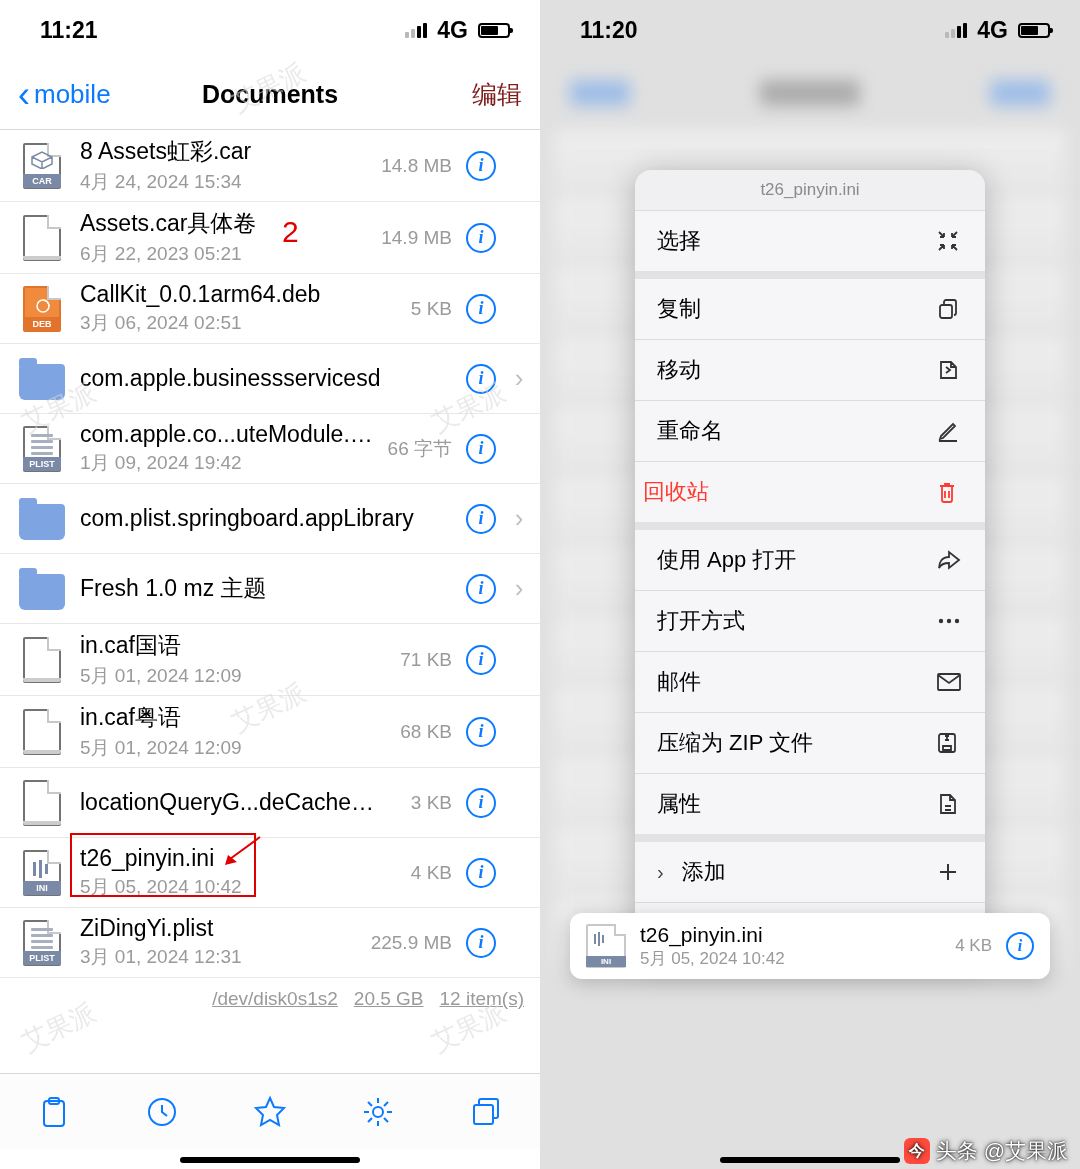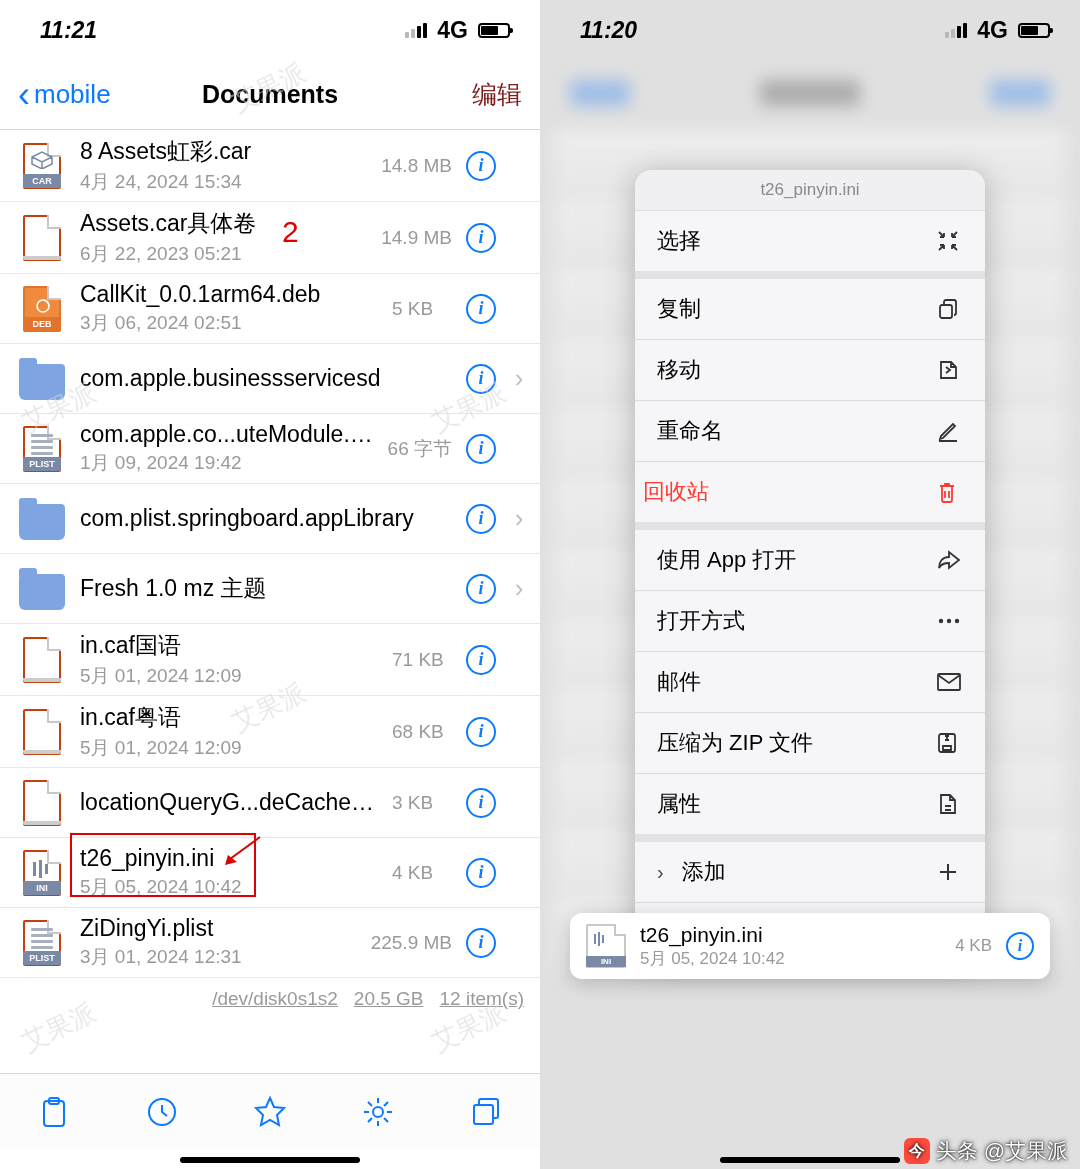--- a/index.html
+++ b/index.html
@@ -2,60 +2,60 @@
 <html><head>
 <meta charset="utf-8">
 <style>
 * { margin: 0; padding: 0; box-sizing: border-box; font-family: -apple-system, "Helvetica Neue", Arial, sans-serif; }
 body { display: flex; width: 1080px; height: 1169px; background: #f8f8f8; overflow: hidden; position: relative; }
 .screen { width: 540px; height: 100%; background: #fff; position: relative; overflow: hidden; }
 .screen.right { background: #e0e0e0; }
 
 
 .statusbar { height: 60px; display: flex; align-items: center; justify-content: space-between; padding: 0 30px 0 40px; font-size: 23px; font-weight: 600; }
-.statusbar .time { letter-spacing: 0; font-style: italic; }
+.statusbar .time { letter-spacing: 0; }
 .statusbar .right-group { display: flex; align-items: center; gap: 6px; font-weight: 600; }
 .sig { display: flex; align-items: flex-end; gap: 2px; margin-right: 4px; }
 .sig span { width: 4px; background: #b9b9b9; border-radius: 1px; }
 .sig span:nth-child(1){height:6px;} .sig span:nth-child(2){height:9px;} .sig span:nth-child(3){height:12px;background:#000;} .sig span:nth-child(4){height:15px;background:#000;}
 .battery { width: 32px; height: 15px; border: 2px solid #000; border-radius: 4px; position: relative; margin-left: 4px; }
 .battery::after { content: ""; position: absolute; right: -5px; top: 3px; width: 3px; height: 5px; background: #000; border-radius: 0 2px 2px 0; }
 .battery .level { position: absolute; left: 1px; top: 1px; bottom: 1px; width: 60%; background: #000; border-radius: 1px; }
 
 
 .navbar { height: 70px; display: flex; align-items: center; justify-content: space-between; padding: 0 18px; border-bottom: 1px solid #d8d8d8; }
 .navbar .back { color: #0b7aff; font-size: 26px; display: flex; align-items: center; gap: 4px; }
 .navbar .back .chev { font-size: 36px; font-weight: 300; }
 .navbar .title { font-size: 25px; font-weight: 700; color: #000; position: absolute; left: 50%; transform: translateX(-50%); }
 .navbar .edit { color: #7f1d1d; font-size: 25px; }
 
 
 .filelist { display: flex; flex-direction: column; }
 .row { display: flex; align-items: center; min-height: 70px; border-bottom: 1px solid #e8e8e8; padding: 6px 12px 6px 18px; gap: 14px; position: relative; }
 .row .icon { width: 48px; height: 48px; flex-shrink: 0; display: flex; align-items: center; justify-content: center; }
-.row .fileicon { width: 38px; height: 46px; background: #fff; border: 2px solid #c2410c; border-radius: 2px; position: relative; }
+.row .fileicon { width: 38px; height: 46px; background: #fff; border: 2px solid #737373; border-radius: 2px; position: relative; }
 .row .fileicon::before { content: ""; position: absolute; top: -2px; right: -2px; width: 12px; height: 12px; background: #fff; border-left: 2px solid #c8c8c8; border-bottom: 2px solid #c8c8c8; }
 .row .fileicon .ext { position: absolute; bottom: -1px; left: -2px; right: -2px; font-size: 9px; text-align: center; color: #fff; padding: 2px 0; border-radius: 0 0 2px 2px; font-weight: 700; }
 .row .fileicon.car .ext { background: #7a8aa6; }
 .row .fileicon.deb { border-color: #e2732d; background: #f08a3c; }
 .row .fileicon.deb .ext { background: #e2732d; }
 .row .fileicon.plist .ext { background: #7a8aa6; }
 .row .fileicon.ini .ext { background: #7a8aa6; }
 .row .folder { width: 46px; height: 36px; background: #7ea5e2; border-radius: 4px 4px 6px 6px; position: relative; margin-top: 6px; }
 .row .folder::before { content: ""; position: absolute; top: -6px; left: 0; width: 18px; height: 8px; background: #7ea5e2; border-radius: 3px 3px 0 0; }
 .row .plistbody { position:absolute; top:6px; left:6px; right:6px; display:flex; flex-direction:column; gap:3px; }
 .row .plistbody span { height:3px; background:#a8b0c0; border-radius:1px; }
 .row .inibody { position:absolute; top:8px; left:8px; display:flex; gap:3px; }
 .row .inibody span { width:3px; height:18px; background:#7a8aa6; }
 .row .inibody span:nth-child(1){height:14px;margin-top:2px;}
 .row .inibody span:nth-child(3){height:10px;margin-top:4px;}
 .row .text { flex: 1; display: flex; flex-direction: column; justify-content: center; min-width: 0; }
 .row .name { font-size: 23px; color: #000; white-space: nowrap; overflow: hidden; text-overflow: ellipsis; }
 .row .sub { font-size: 19px; color: #9a9a9a; margin-top: 2px; }
-.row .size { font-size: 19px; color: #9a9a9a; flex-shrink: 0; text-align: left; min-width: 60px; }
+.row .size { font-size: 19px; color: #9a9a9a; flex-shrink: 0; text-align: right; min-width: 60px; }
 .row .info { width: 30px; height: 30px; border: 2px solid #0b7aff; border-radius: 50%; color: #0b7aff; display: flex; align-items: center; justify-content: center; font-size: 18px; font-weight: 700; font-style: italic; font-family: Georgia, serif; flex-shrink: 0; }
 .row .chev-r { color: #bfbfbf; font-size: 26px; flex-shrink: 0; width: 18px; text-align: center; }
 
 
 .ann-num { position: absolute; color: #e00000; font-size: 30px; font-weight: 400; z-index: 50; }
 .ann-box { position: absolute; border: 2px solid #e00000; z-index: 40; pointer-events: none; }
 .ann-arrow { position: absolute; z-index: 40; pointer-events: none; }
 
 
 .diskinfo { padding: 10px 16px; text-align: right; font-size: 19px; color: #9a9a9a; text-decoration: underline; display: flex; justify-content: flex-end; gap: 16px; }

